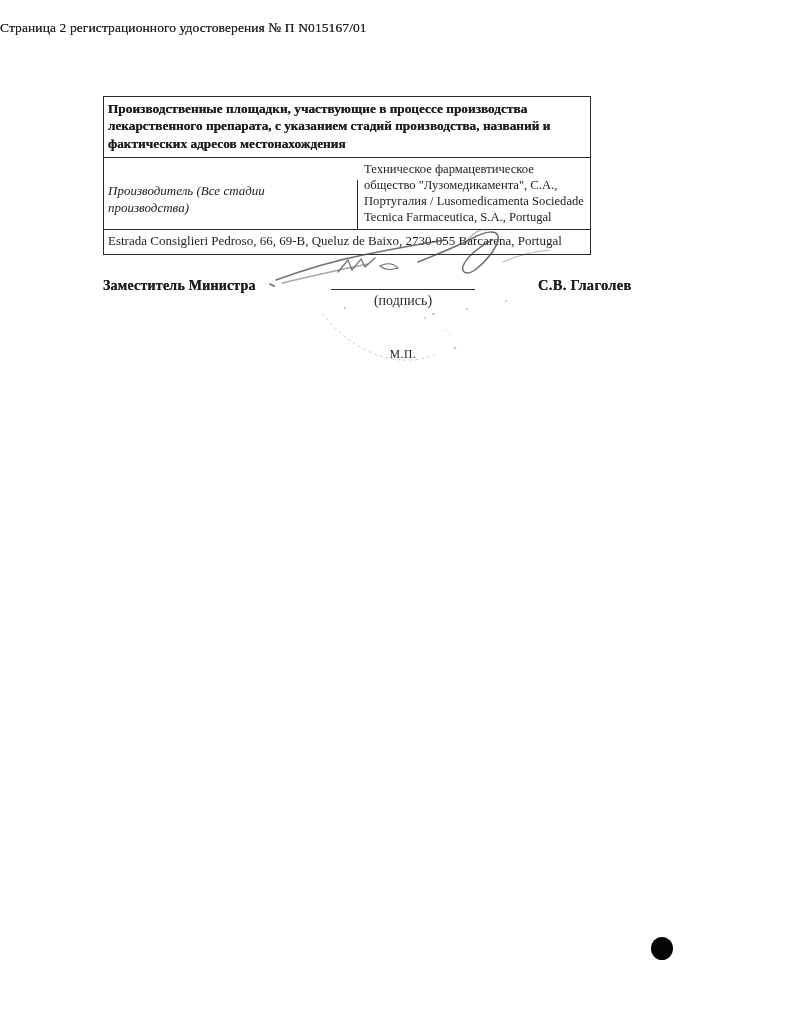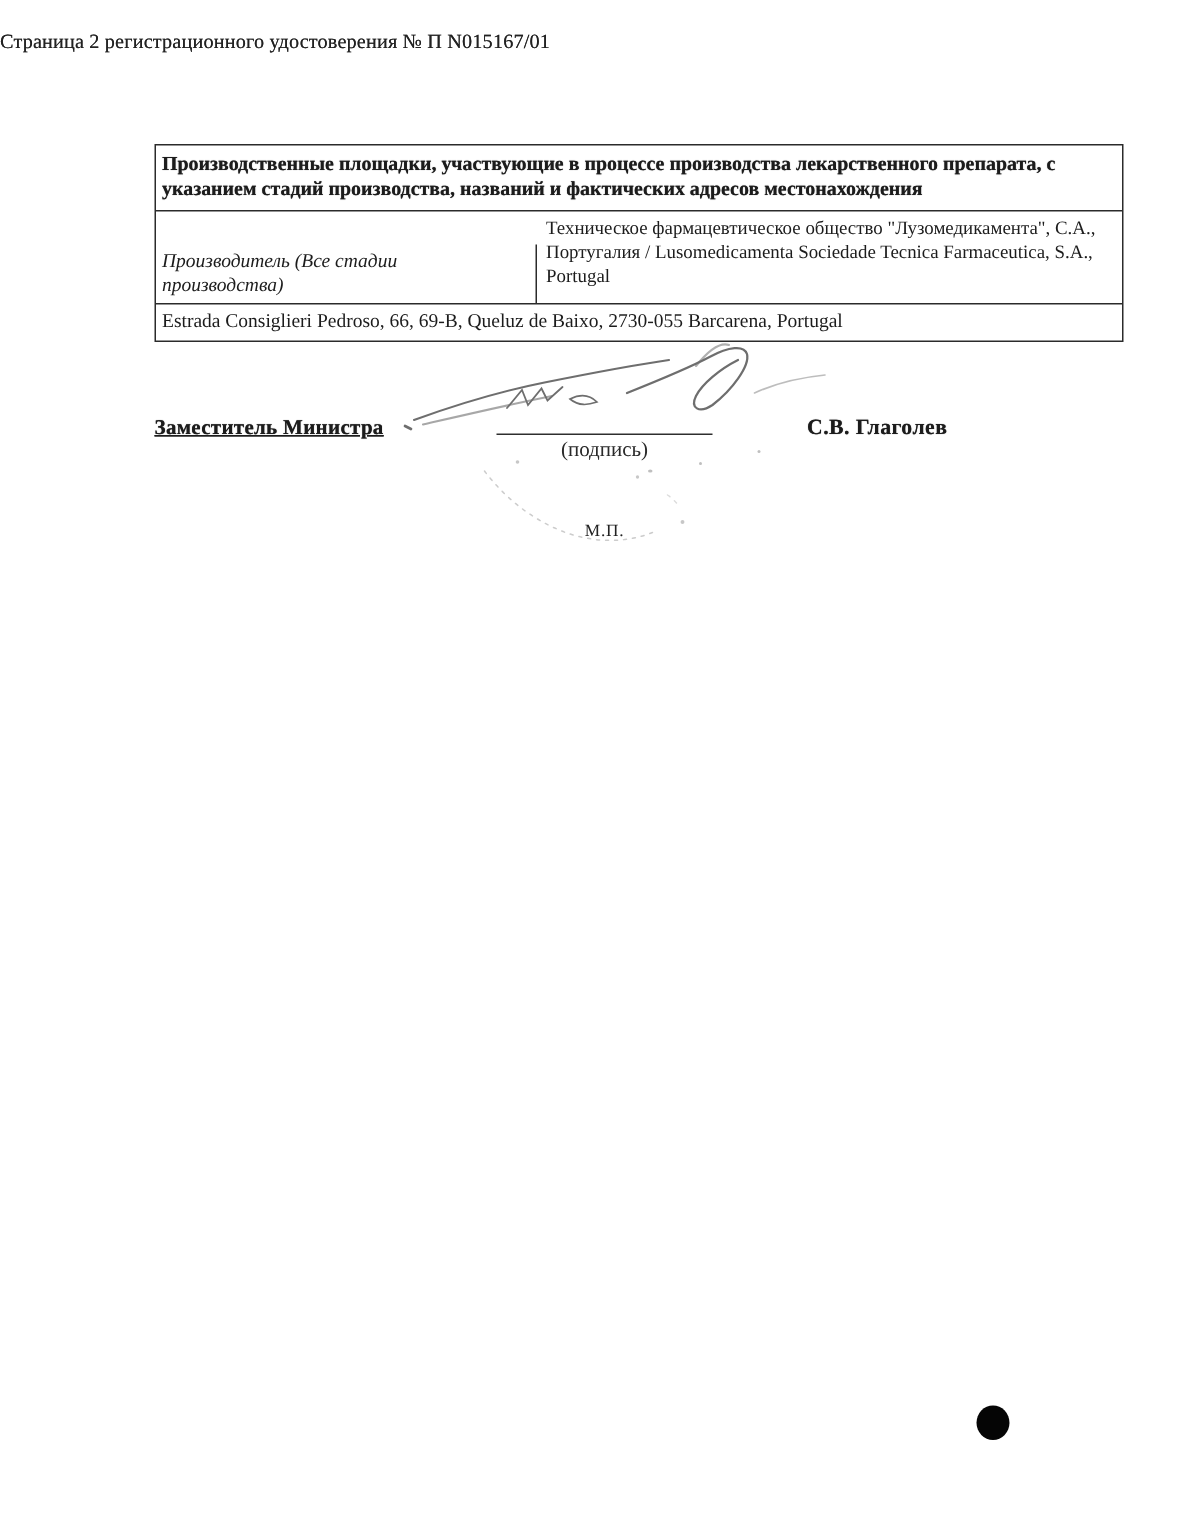--- a/index.html
+++ b/index.html
@@ -26,21 +26,21 @@
     font-size: 13.5px;
     letter-spacing: 0.1px;
     color: #222;
     text-shadow: 0 0 0.4px #444;
   }
   
   .reg-table {
     position: absolute;
     left: 103px;
     top: 96px;
-    width: 646px;
+    width: 488px;
     border: 1.6px solid #2b2b2b;
     box-sizing: border-box;
     background: #fff;
     font-family: Liberation Serif, serif;
   }
   .t-header {
     padding: 3px 6px 5px 4px;
     font-weight: bold;
     font-size: 13.3px;
     line-height: 1.3;
@@ -75,21 +75,20 @@
   }
   
   .sig-title {
     position: absolute;
     left: 103px;
     top: 278px;
     font-weight: bold;
     font-size: 14px;
     letter-spacing: 0.2px;
     text-shadow: 0 0 0.5px #333;
-    text-decoration: underline;
   }
   .sig-name {
     position: absolute;
     left: 538px;
     top: 277px;
     font-weight: bold;
     font-size: 14.5px;
     letter-spacing: 0.3px;
     text-shadow: 0 0 0.5px #333;
   }

